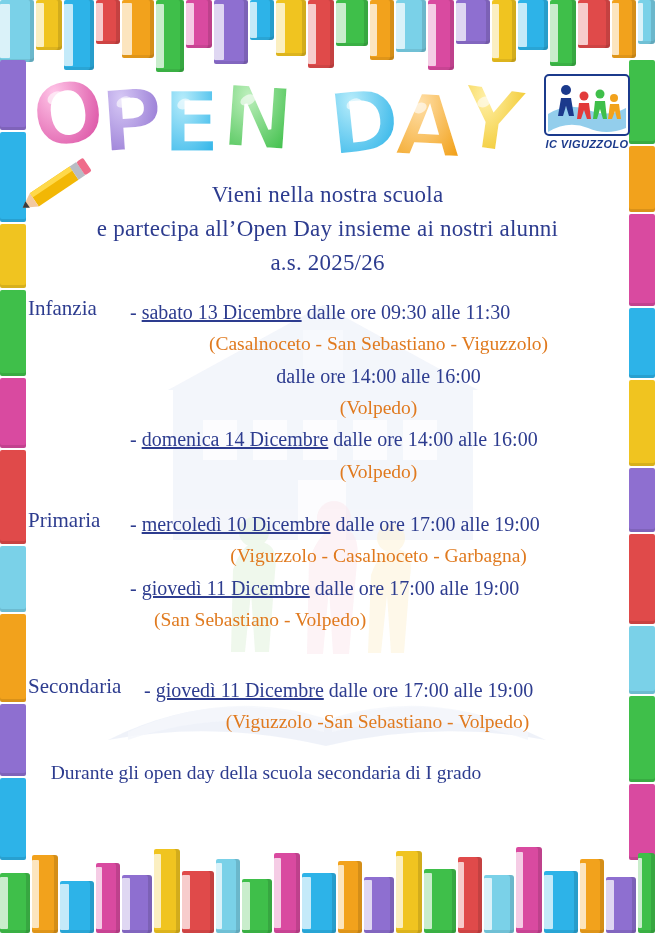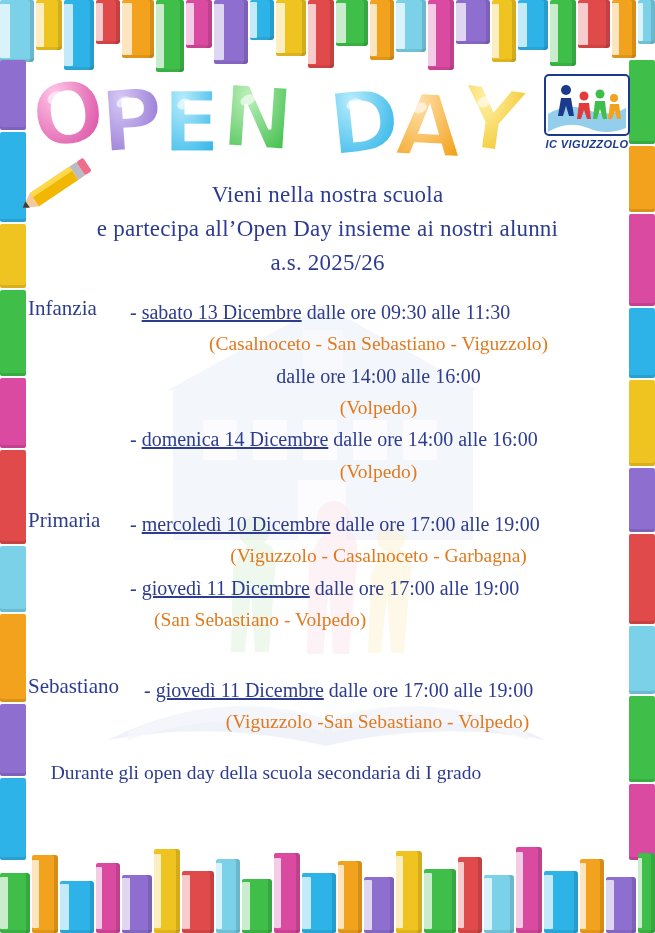--- a/index.html
+++ b/index.html
@@ -442,21 +442,21 @@
         </div>
         <div class="places center">(Viguzzolo - Casalnoceto - Garbagna)</div>
         <div class="line left">
           <span>- </span><span class="u">giovedì 11 Dicembre</span><span> dalle ore 17:00 alle 19:00</span>
         </div>
         <div class="places left" style="padding-left:24px;">(San Sebastiano - Volpedo)</div>
       </div>
     </div>
 
     <div class="sect" style="height:70px;margin-top:34px;">
-      <div class="sect-name wide">Sebastiano</div>
+      <div class="sect-name wide">Secondaria</div>
       <div class="sect-lines" style="margin-left:144px;">
         <div class="line left">
           <span>- </span><span class="u">giovedì 11 Dicembre</span><span> dalle ore 17:00 alle 19:00</span>
         </div>
         <div class="places center" style="margin-left:-16px;">(Viguzzolo -San Sebastiano - Volpedo)</div>
       </div>
     </div>
 
   </div>
 

